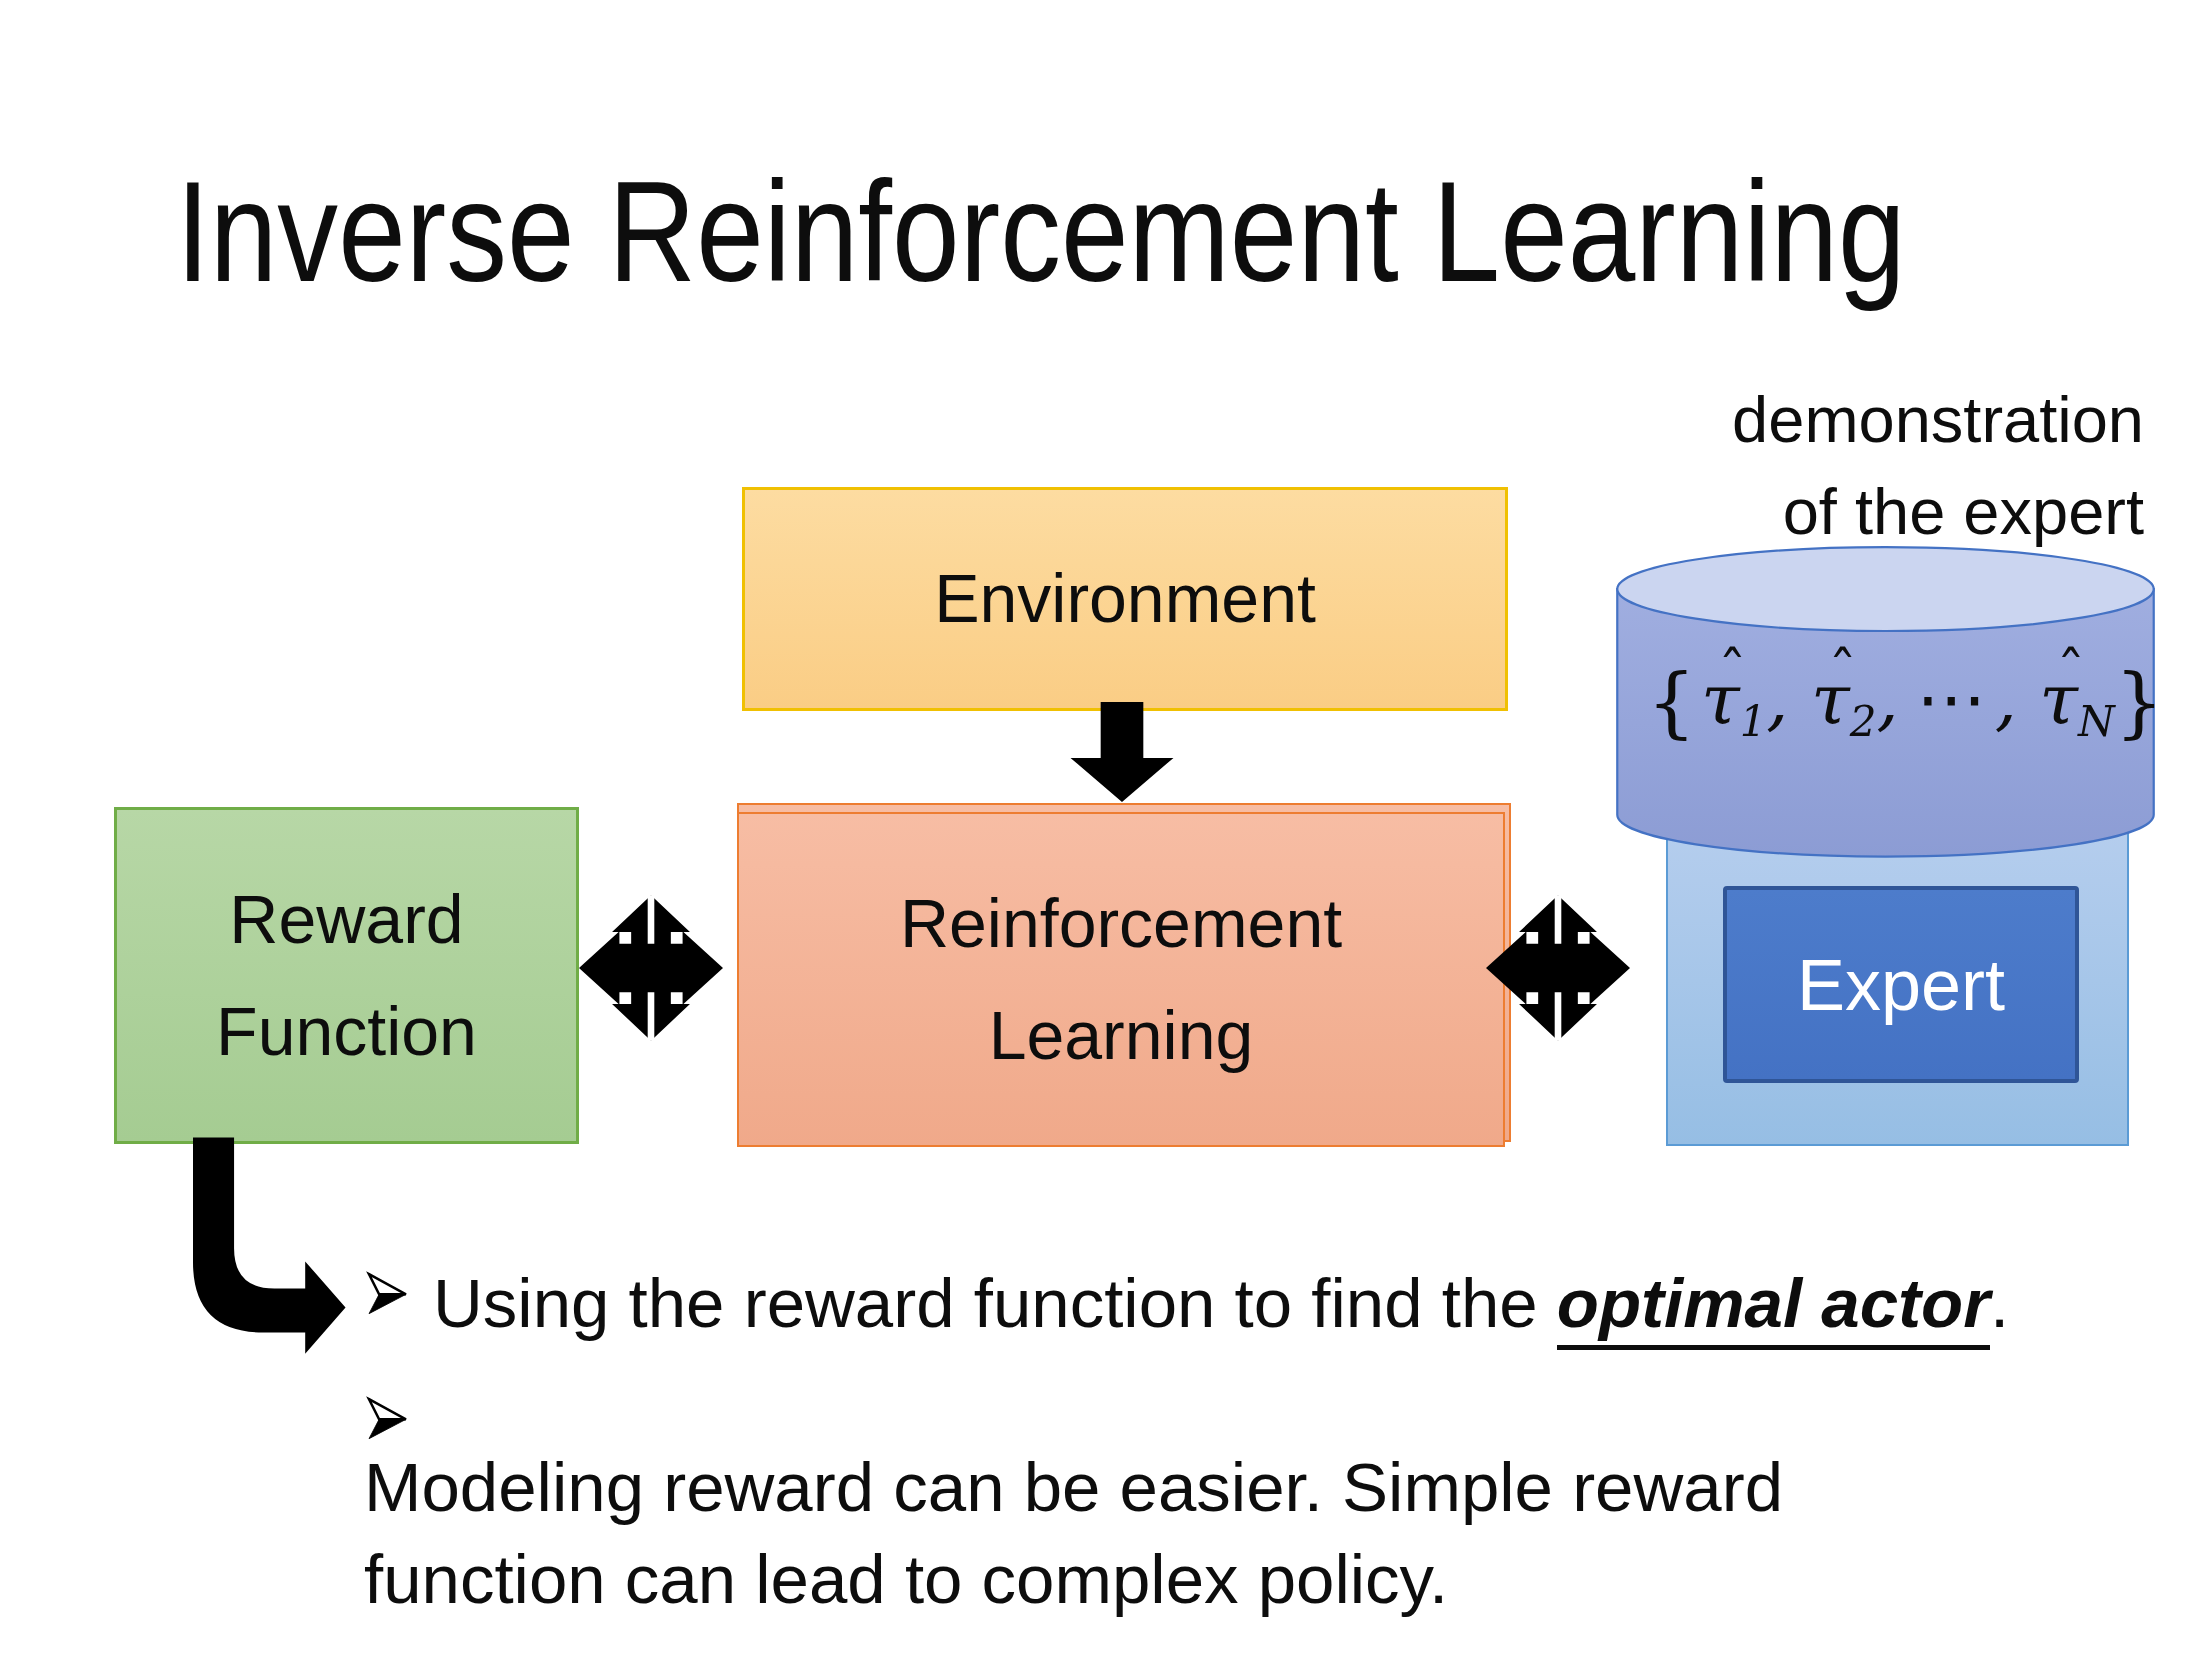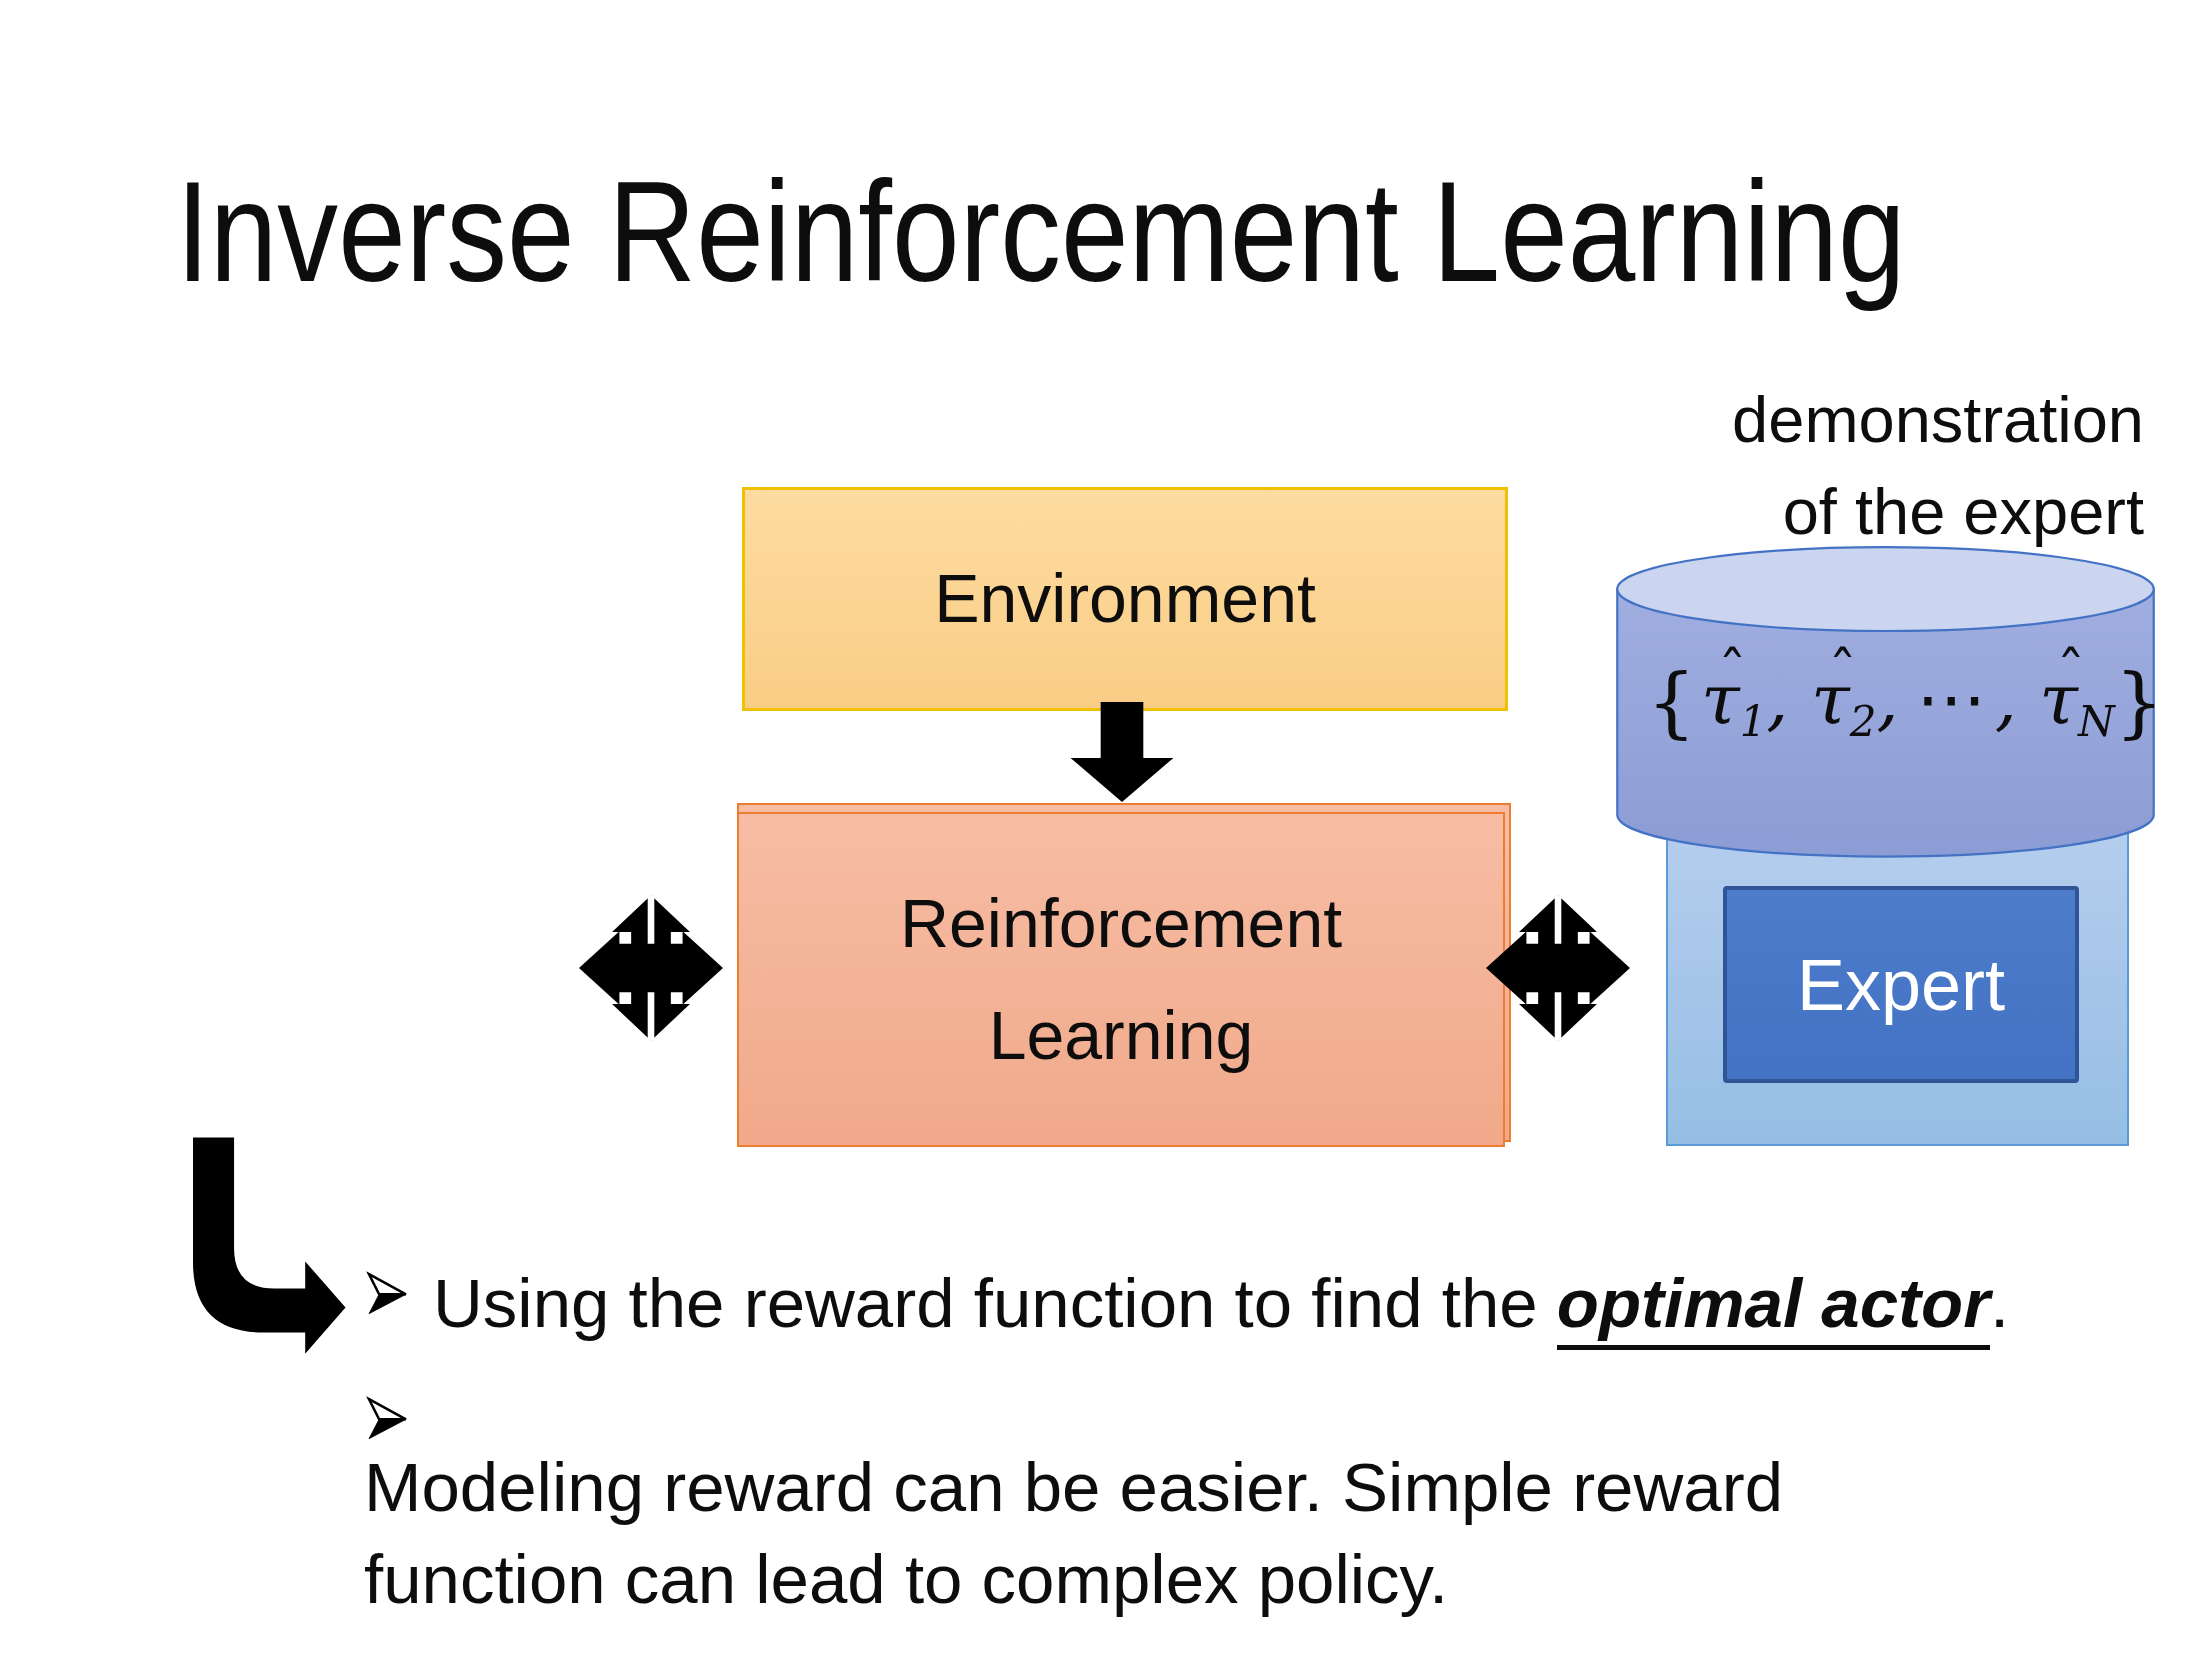--- a/index.html
+++ b/index.html
@@ -102,20 +102,26 @@
   </svg>
 
   <div class="rl-back"></div>
   <div class="box rl">
     <div class="lbl">
       <span class="line">Reinforcement</span>
       <span class="line">Learning</span>
     </div>
   </div>
 
+  <div class="box reward">
+    <div class="lbl">
+      <span class="line">Reward</span>
+      <span class="line">Function</span>
+    </div>
+  </div>
 
   <svg style="left:579px;top:895px;width:144px;height:146px" viewBox="0 0 196 198">
     <polygon class="arrow-fill" points="98,0 151,50 125,50 125,148 151,148 98,198 45,148 71,148 71,50 45,50"></polygon>
     <rect class="slit" x="93.5" y="0" width="9" height="198"></rect>
     <polygon class="arrow-fill" points="0,99 55,49 55,66 141,66 141,49 196,99 141,149 141,132 55,132 55,149"></polygon>
   </svg>
 
   <svg style="left:1486px;top:895px;width:144px;height:146px" viewBox="0 0 196 198">
     <polygon class="arrow-fill" points="98,0 151,50 125,50 125,148 151,148 98,198 45,148 71,148 71,50 45,50"></polygon>
     <rect class="slit" x="93.5" y="0" width="9" height="198"></rect>

